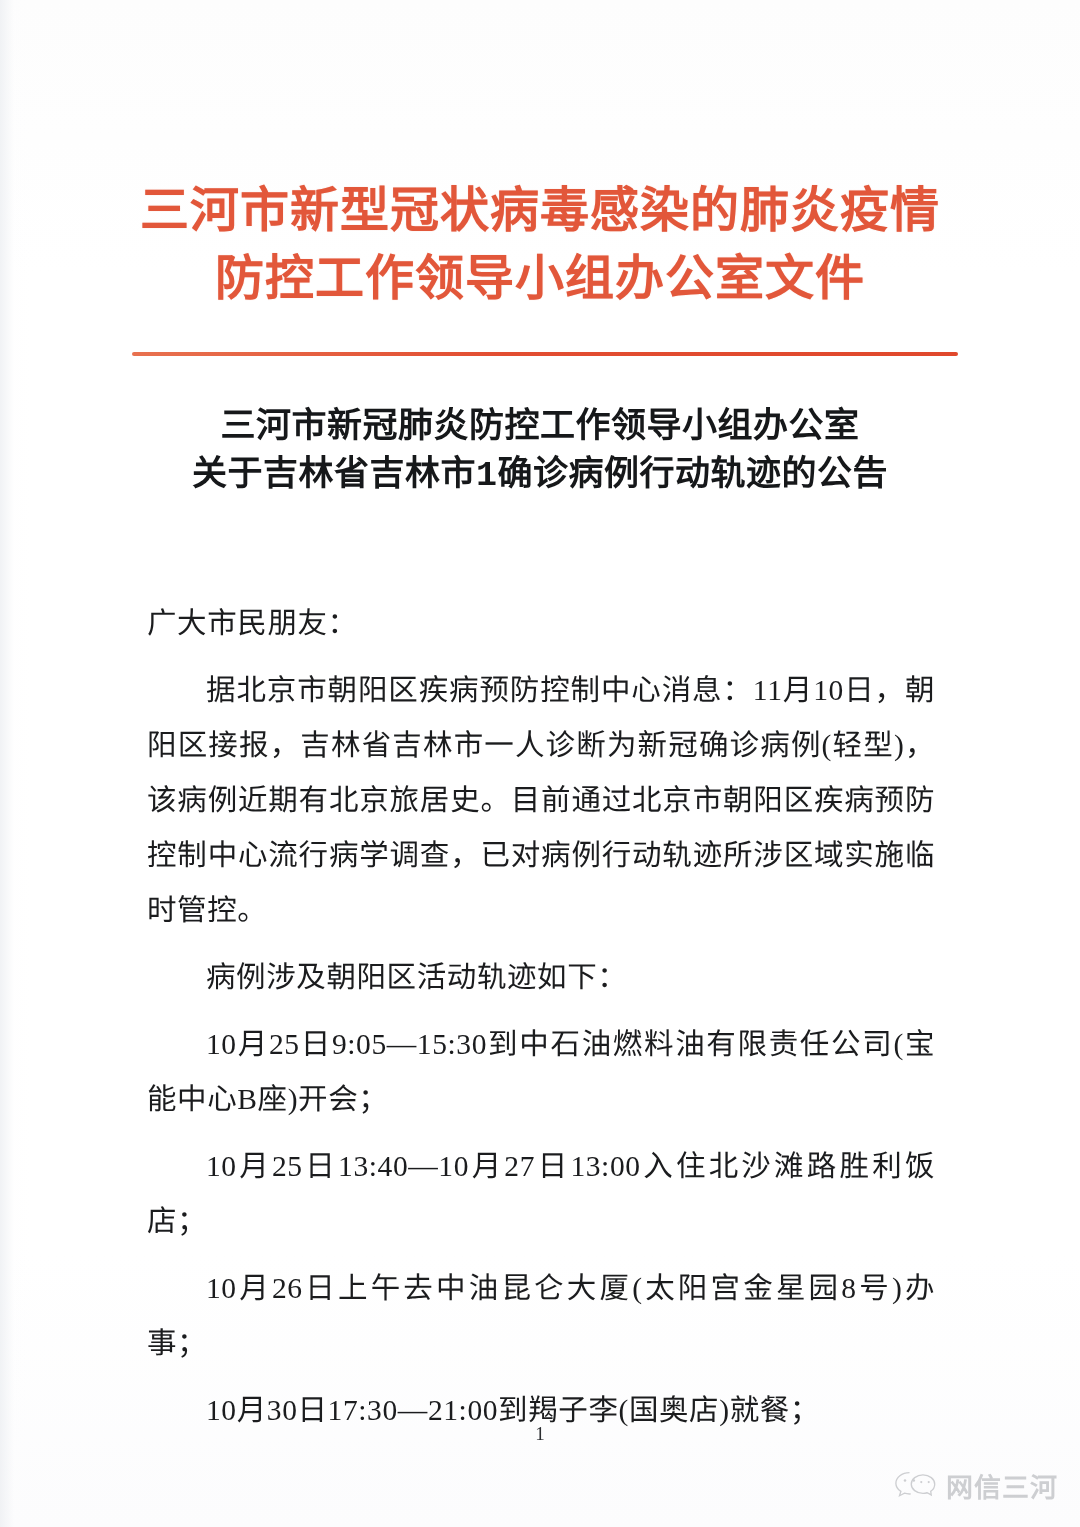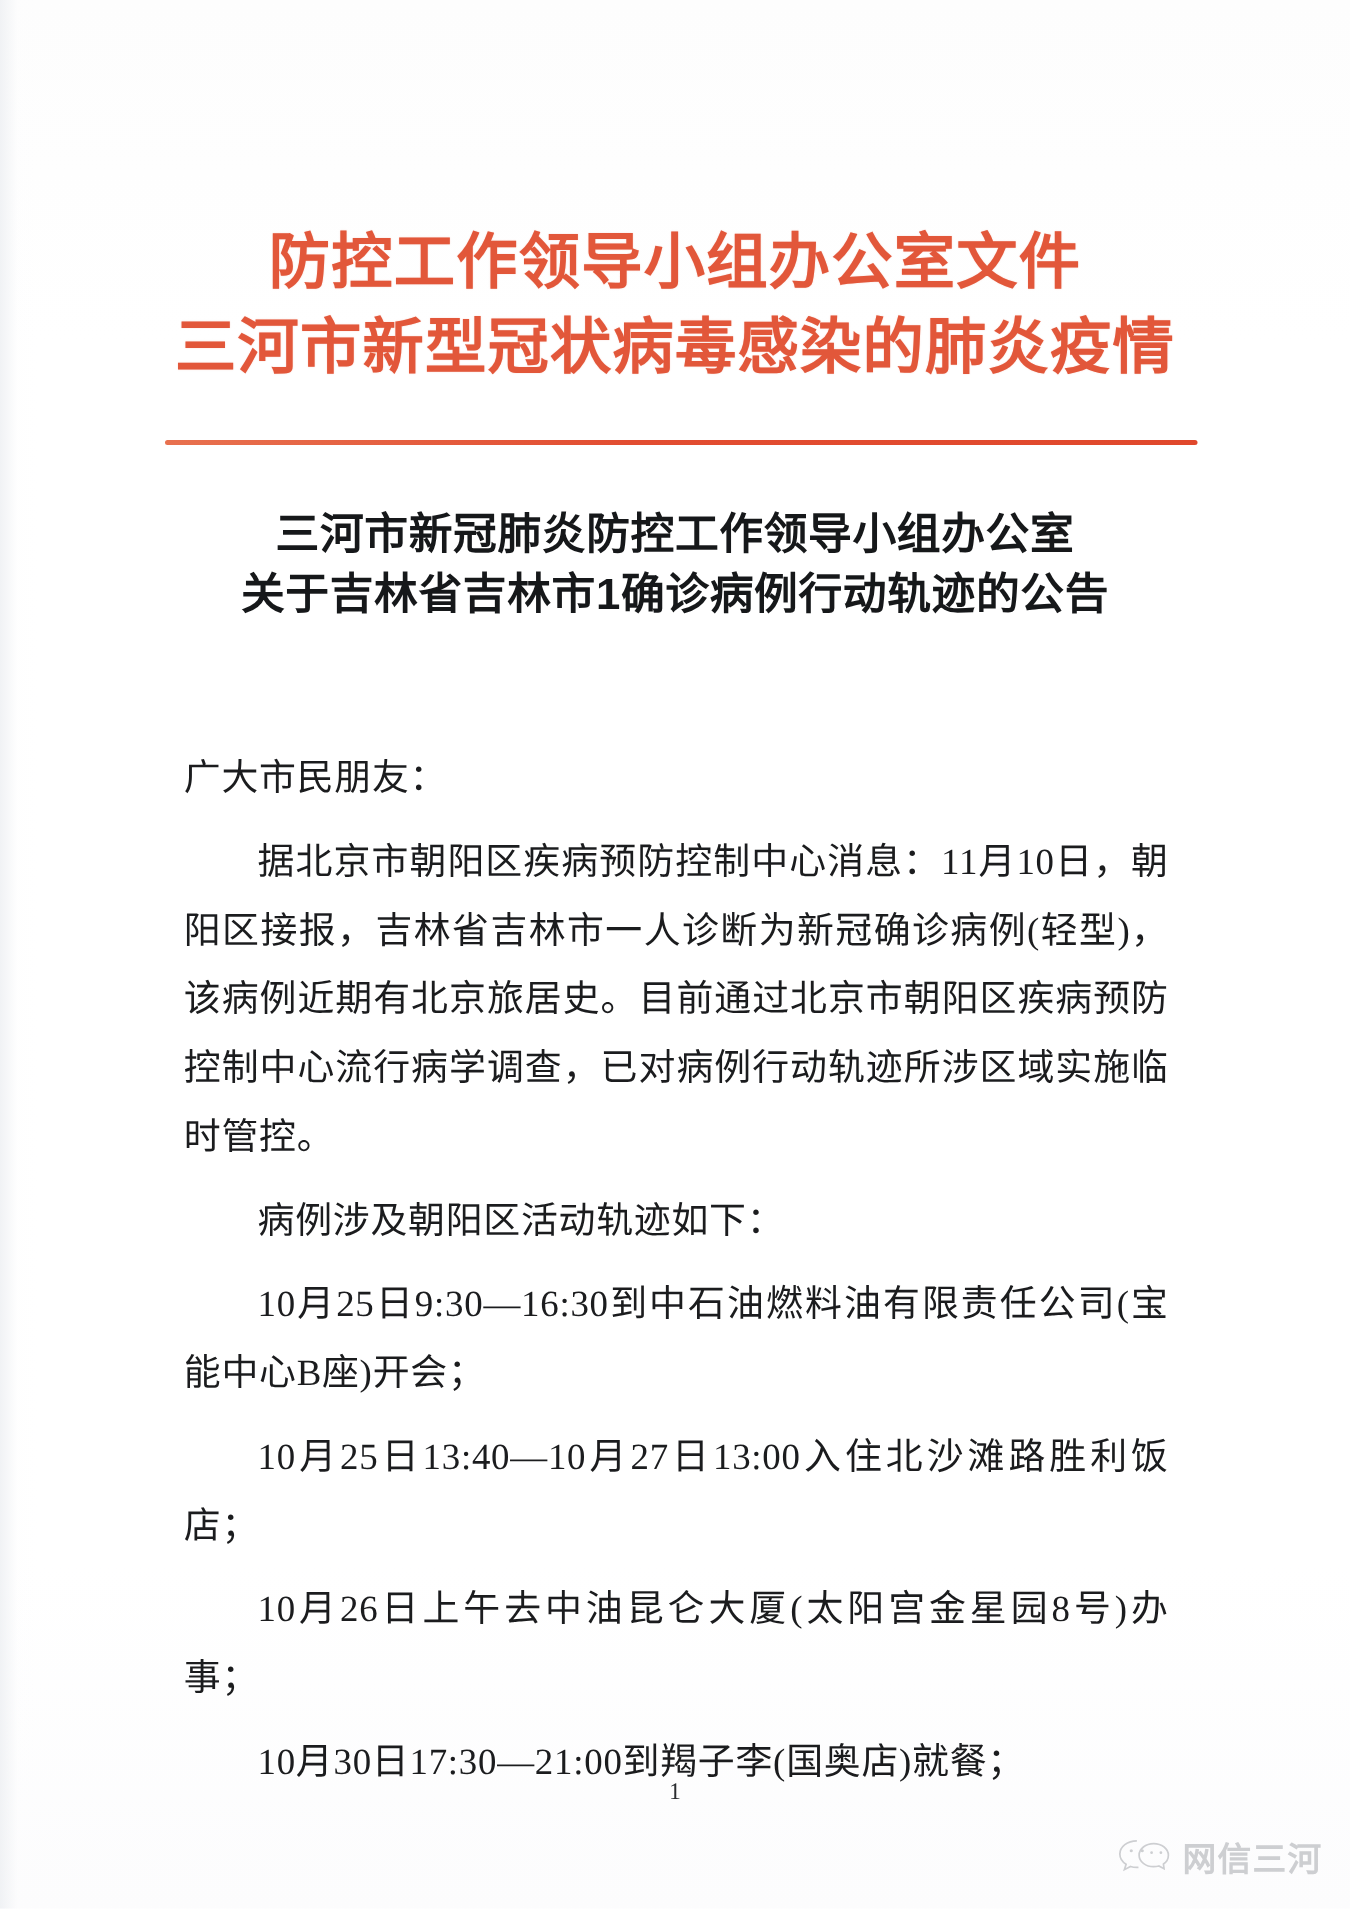--- a/index.html
+++ b/index.html
@@ -66,21 +66,21 @@
   
   .subtitle {
     position: absolute;
     left: 90px;
     top: 404px;
     width: 900px;
     text-align: center;
   }
   .subtitle-line {
     color: #16181a;
-    font-family: Liberation Sans, sans-serif;
+    font-family: Liberation Mono, monospace;
     font-weight: 700;
     font-size: 35px;
     line-height: 48px;
     letter-spacing: 0.5px;
     white-space: nowrap;
   }
 
   
   .body-block {
     position: absolute;
@@ -140,36 +140,36 @@
   }
 </style>
 </head>
 <body>
 
 <div class="page"></div>
 
 <div class="sheet">
 
   <div class="masthead">
+    <div class="masthead-line">三河市新型冠状病毒感染的肺炎疫情</div>
     <div class="masthead-line">防控工作领导小组办公室文件</div>
-    <div class="masthead-line">三河市新型冠状病毒感染的肺炎疫情</div>
   </div>
 
   <div class="red-rule"></div>
 
   <div class="subtitle">
     <div class="subtitle-line">三河市新冠肺炎防控工作领导小组办公室</div>
     <div class="subtitle-line">关于吉林省吉林市1确诊病例行动轨迹的公告</div>
   </div>
 
   <div class="body-block">
     <p class="p salutation">广大市民朋友：</p>
     <p class="p indent">据北京市朝阳区疾病预防控制中心消息：11月10日，朝阳区接报，吉林省吉林市一人诊断为新冠确诊病例(轻型)，该病例近期有北京旅居史。目前通过北京市朝阳区疾病预防控制中心流行病学调查，已对病例行动轨迹所涉区域实施临时管控。</p>
     <p class="p indent">病例涉及朝阳区活动轨迹如下：</p>
-    <p class="p indent">10月25日9:30—16:30到中石油燃料油有限责任公司(宝能中心B座)开会；</p>
+    <p class="p indent">10月25日9:05—15:30到中石油燃料油有限责任公司(宝能中心B座)开会；</p>
     <p class="p indent">10月25日13:40—10月27日13:00入住北沙滩路胜利饭店；</p>
     <p class="p indent">10月26日上午去中油昆仑大厦(太阳宫金星园8号)办事；</p>
     <p class="p indent">10月30日17:30—21:00到羯子李(国奥店)就餐；</p>
   </div>
 
   <div class="page-number">1</div>
 
   <div class="wm">
     <span class="wm-icon-wrap">
       <svg class="wm-icon" viewBox="0 0 52 40" fill="none" stroke="#8d9096" stroke-width="1.6">

